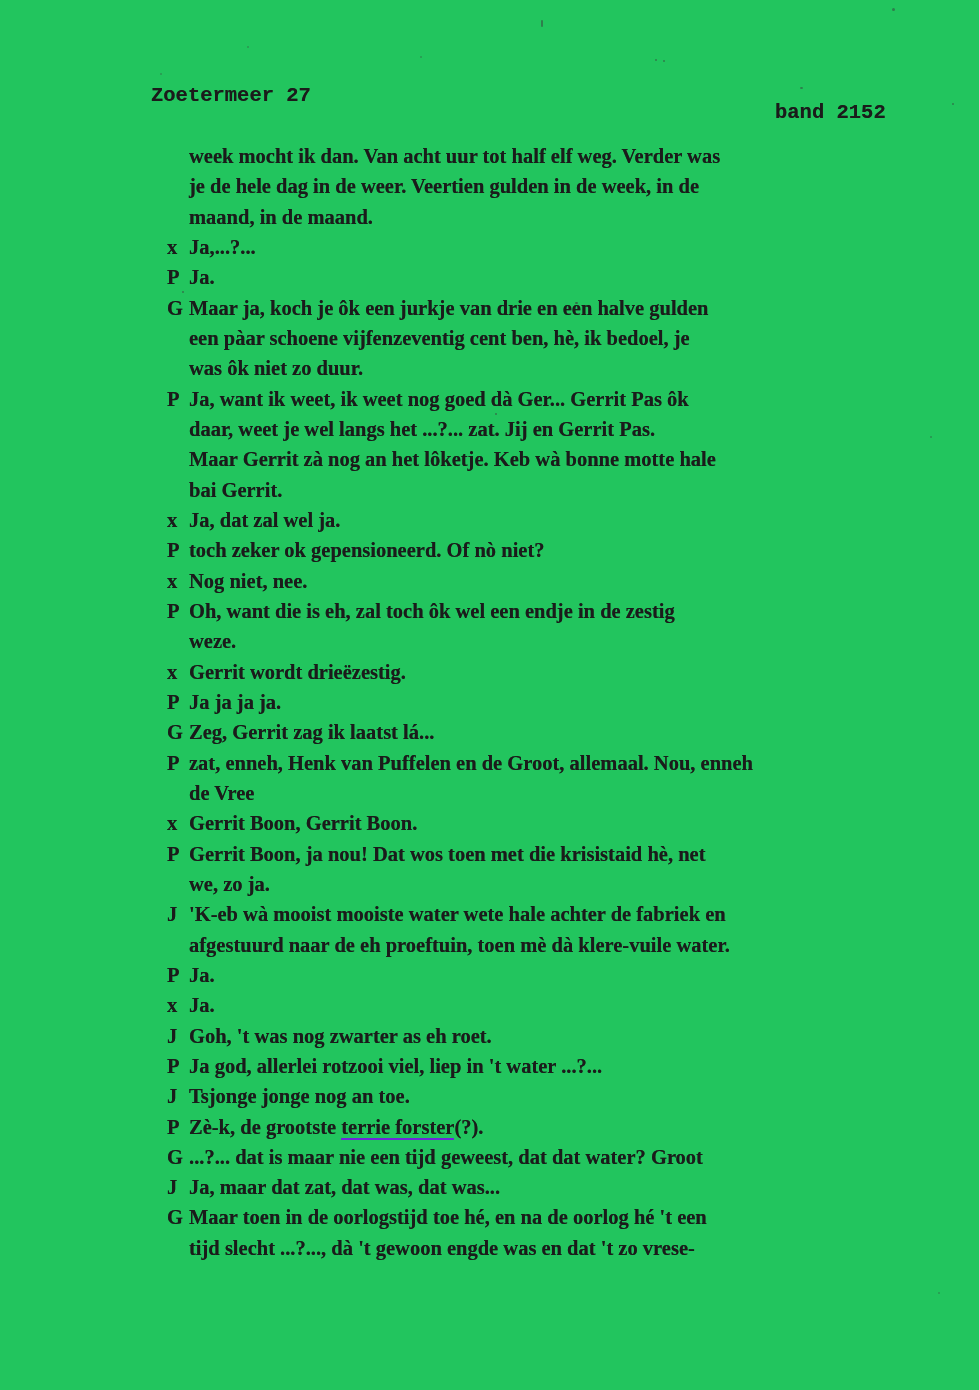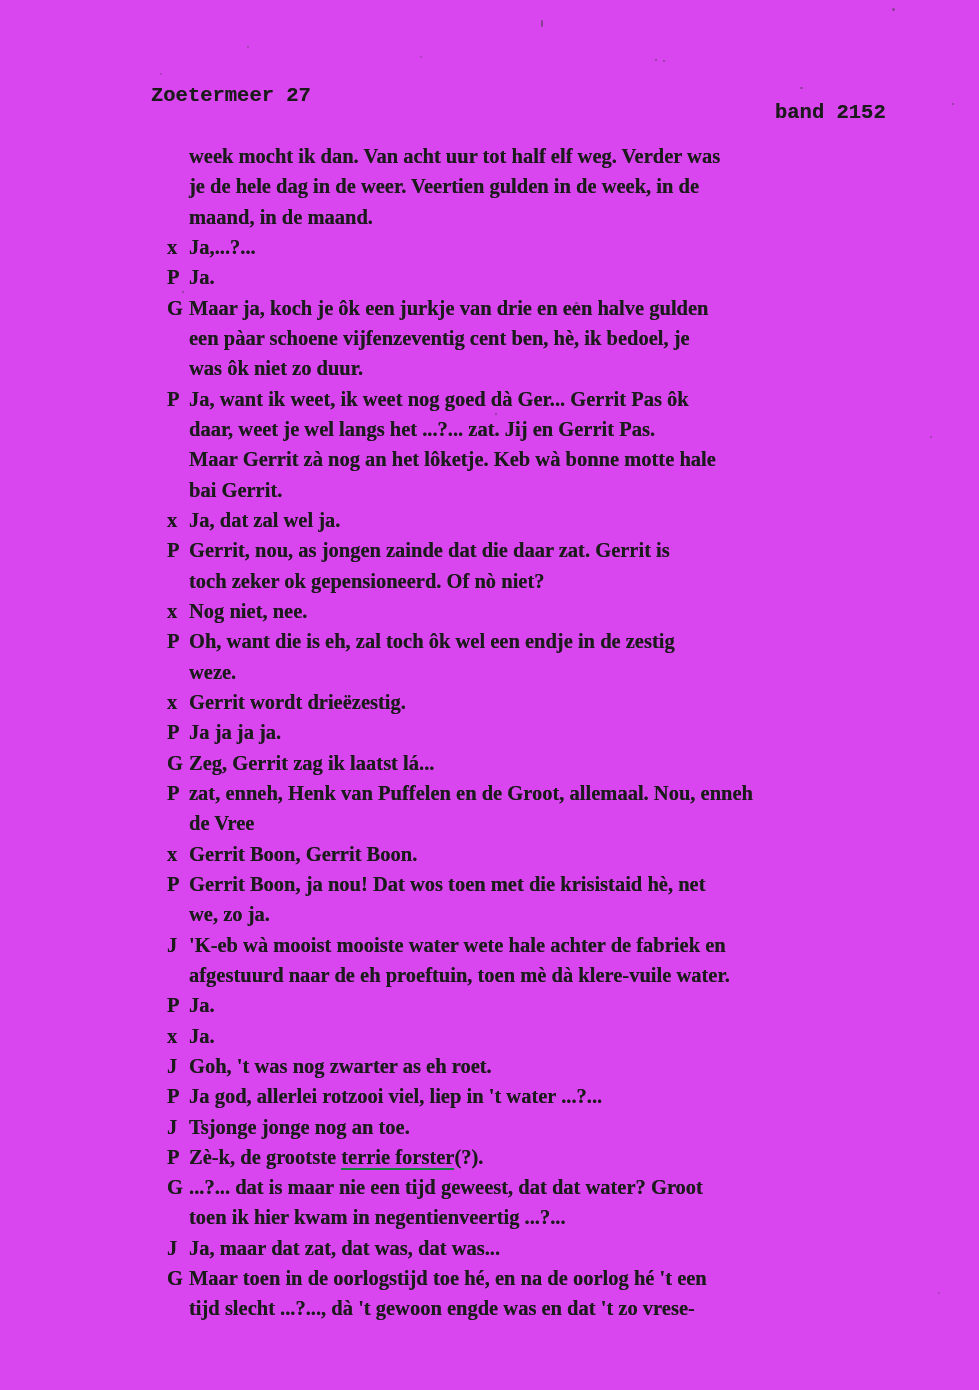--- a/index.html
+++ b/index.html
@@ -4,21 +4,21 @@
 <style>
   html, body {
     margin: 0;
     padding: 0;
     background: #e9e9e6;
   }
   .page {
     position: relative;
     width: 979px;
     height: 1390px;
-    background: #d946ef;
+    background: #22c55e;
     overflow: hidden;
     font-family: "Liberation Mono", "DejaVu Sans Mono", monospace;
     font-weight: 700;
     color: #1b1b1b;
     text-shadow: 0 0 0.5px rgba(20,20,20,0.6);
   }
   .header-left {
     position: absolute;
     left: 151px;
     top: 81px;
@@ -51,21 +51,21 @@
   .turn .speaker {
     position: absolute;
     left: 0;
     top: 0;
     line-height: 30.33px;
   }
   .line {
     white-space: pre;
   }
   .u {
-    border-bottom: 2px solid #15803d;
+    border-bottom: 2px solid #6d28d9;
     padding-bottom: 0;
   }
   .speck {
     position: absolute;
     background: #3a3a3a;
     border-radius: 50%;
     opacity: 0.5;
   }
 </style>
 </head>
@@ -122,21 +122,20 @@
     <div class="turn">
       <span class="speaker">x</span>
       <div class="lines">
           <div class="line">Ja, dat zal wel ja.</div>
         </div>
     </div>
 
     <div class="turn">
       <span class="speaker">P</span>
       <div class="lines">
-          <div class="line">Gerrit, nou, as jongen zainde dat die daar zat. Gerrit is</div>
           <div class="line">toch zeker ok gepensioneerd. Of nò niet?</div>
         </div>
     </div>
 
     <div class="turn">
       <span class="speaker">x</span>
       <div class="lines">
           <div class="line">Nog niet, nee.</div>
         </div>
     </div>
@@ -240,21 +239,20 @@
       <span class="speaker">P</span>
       <div class="lines">
           <div class="line"><span>Zè-k, de grootste </span><span class="u">terrie forster</span><span>(?).</span></div>
         </div>
     </div>
 
     <div class="turn">
       <span class="speaker">G</span>
       <div class="lines">
           <div class="line">...?... dat is maar nie een tijd geweest, dat dat water? Groot</div>
-          <div class="line">toen ik hier kwam in negentienveertig ...?...</div>
         </div>
     </div>
 
     <div class="turn">
       <span class="speaker">J</span>
       <div class="lines">
           <div class="line">Ja, maar dat zat, dat was, dat was...</div>
         </div>
     </div>
 

